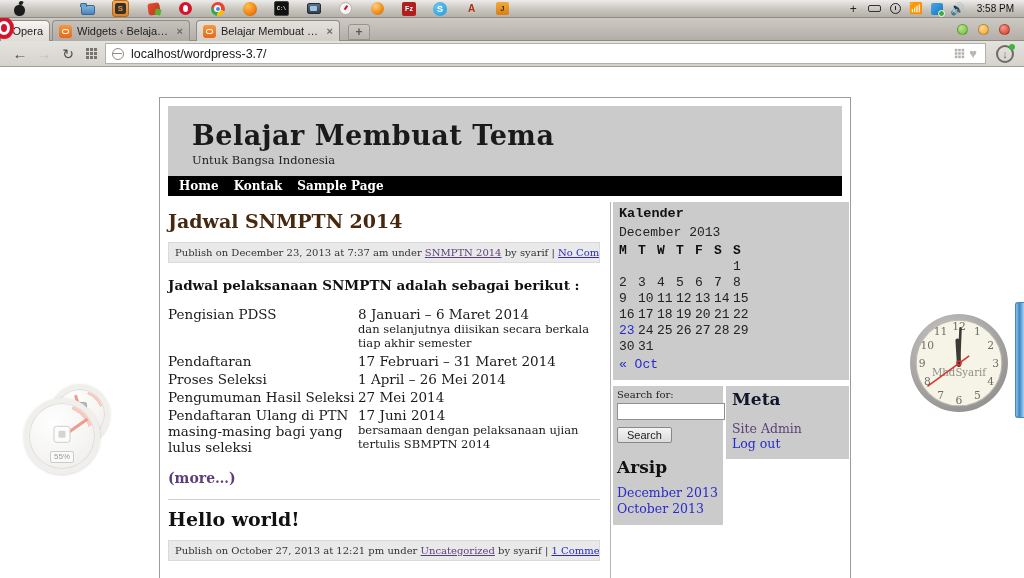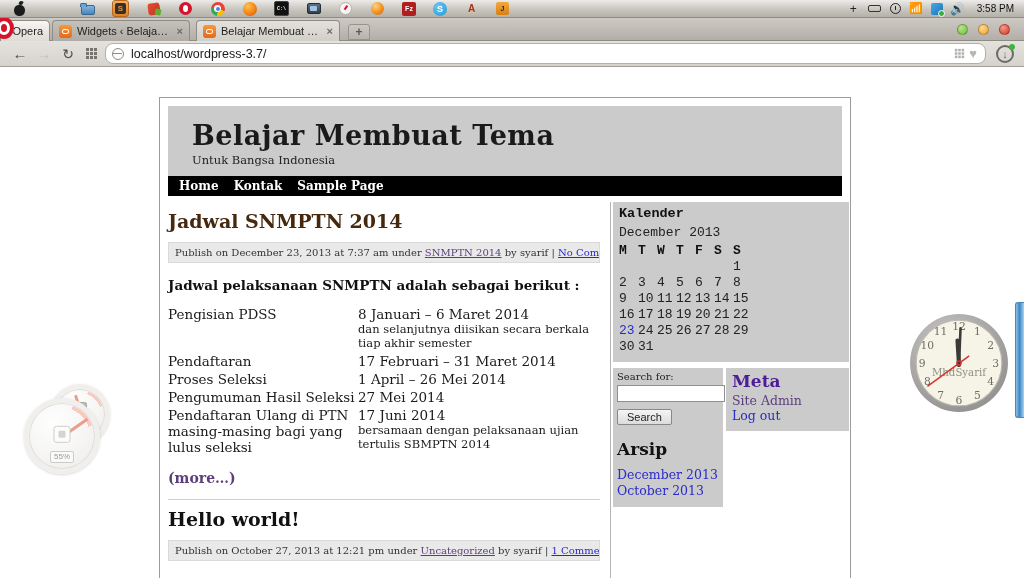--- a/index.html
+++ b/index.html
@@ -113,21 +113,21 @@
       linear-gradient(#76736d,#76736d) 0 0/3px 3px no-repeat,
       linear-gradient(#76736d,#76736d) 4px 0/3px 3px no-repeat,
       linear-gradient(#76736d,#76736d) 8px 0/3px 3px no-repeat,
       linear-gradient(#76736d,#76736d) 0 4px/3px 3px no-repeat,
       linear-gradient(#76736d,#76736d) 4px 4px/3px 3px no-repeat,
       linear-gradient(#76736d,#76736d) 8px 4px/3px 3px no-repeat,
       linear-gradient(#76736d,#76736d) 0 8px/3px 3px no-repeat,
       linear-gradient(#76736d,#76736d) 4px 8px/3px 3px no-repeat,
       linear-gradient(#76736d,#76736d) 8px 8px/3px 3px no-repeat; }
   .urlfield { height:21px; flex:1; margin-right:10px; background:#fff; border:1px solid #b3afa9;
-    border-radius:8px; display:flex; align-items:center; padding:0 6px; }
+    border-radius:0; display:flex; align-items:center; padding:0 6px; }
   .globe { width:12px; height:12px; border:1.5px solid #8f8c86; border-radius:50%;
     position:relative; flex:0 0 auto; margin-right:7px; }
   .globe i { position:absolute; left:0; top:4px; width:9px; height:1.5px; background:#8f8c86; }
   .urltext { font-size:12.5px; color:#1a1a1a; flex:1; font-weight:500; }
   .url-grid { opacity:.55; transform:scale(.85); margin-right:4px; }
   .heart { color:#b9b6af; font-size:13px; margin-right:2px; }
   .dlbtn { width:18px; height:18px; border:2px solid #6d6a64; border-radius:50%; position:relative;
     margin-right:10px; flex:0 0 auto; color:#6d6a64; font-size:11px; text-align:center; line-height:15px; }
   .dlbtn i { position:absolute; right:-3px; top:-3px; width:6px; height:6px; background:#3db53d;
     border-radius:50%; }
@@ -178,21 +178,21 @@
   .widget-search { background:#cbcbcb; width:110px; padding:3px 4px 8px; }
   .search-label { font-size:10px; color:#222; }
   .search-input { width:108px; height:17px; border:1px solid #8f8f8f; background:#fff; margin:2px 0 4px;
     font-size:11px; padding:0 2px; }
   .search-btn { font-size:11px; color:#222; background:linear-gradient(#f4f4f4,#dcdcdc);
     border:1px solid #888; border-radius:2px; padding:1px 9px; margin-bottom:8px;
     font-family:"Liberation Sans",sans-serif; }
   .arsip-title { font-size:17px; font-weight:bold; color:#111; margin:6px 0 8px; }
   .side-link { font-size:12.5px; color:#2a2acc; line-height:1.2; margin-bottom:1px; }
   .widget-meta { background:#cbcbcb; width:123px; padding:3px 6px 8px; }
-  .meta-title { font-size:17px; font-weight:bold; color:#4c1d95; margin-bottom:2px; }
+  .meta-title { font-size:17px; font-weight:bold; color:#0f172a; margin-bottom:12px; }
   .meta-links .meta-link { font-size:12.5px; line-height:1.2; }
   .meta-links .meta-link:nth-child(1) { color:#5b3f7a; }
   .meta-links .meta-link:nth-child(2) { color:#2a2acc; }
 
   
   .gadget-clock { position:absolute; left:908px; top:312px; width:102px; height:102px; z-index:50; }
   .gadget-strip { position:absolute; right:0; top:302px; width:9px; height:116px; z-index:50;
     background:linear-gradient(90deg,#8cc0ea,#3d86c8 45%,#a8d4f2); border:1px solid #4a86b8;
     border-right:none; border-radius:3px 0 0 3px; }
   .cpu-wrap { position:absolute; left:4px; top:384px; width:115px; height:80px; z-index:50; opacity:.55; }
@@ -469,20 +469,21 @@
                   <td>30</td>
                   <td>31</td>
                   <td></td>
                   <td></td>
                   <td></td>
                   <td></td>
                   <td></td>
                 </tr>
               </tbody>
           </table>
+          <div class="cal-prev">« Oct</div>
         </div>
 
         <div class="side-row">
           <div class="widget-search">
             <div class="search-label">Search for:</div>
             <input class="search-input" value="" style="">
             <button class="search-btn">Search</button>
             <div class="arsip-title">Arsip</div>
             <div>
                 <div class="side-link">December 2013</div>

